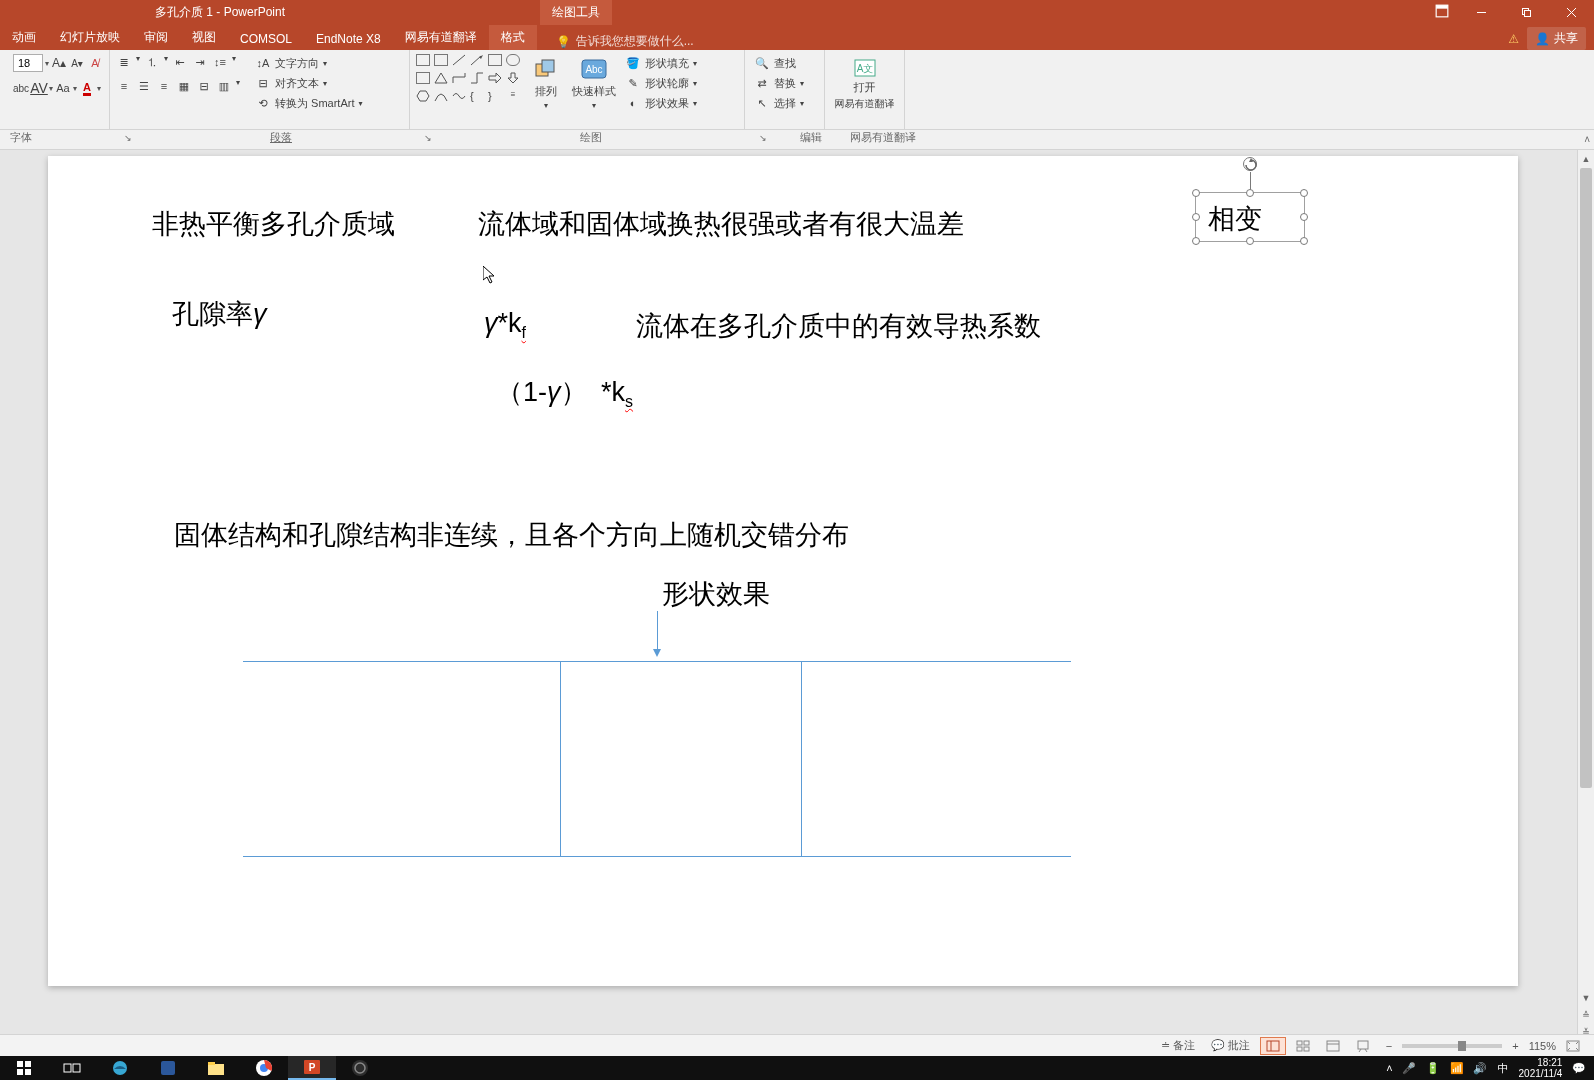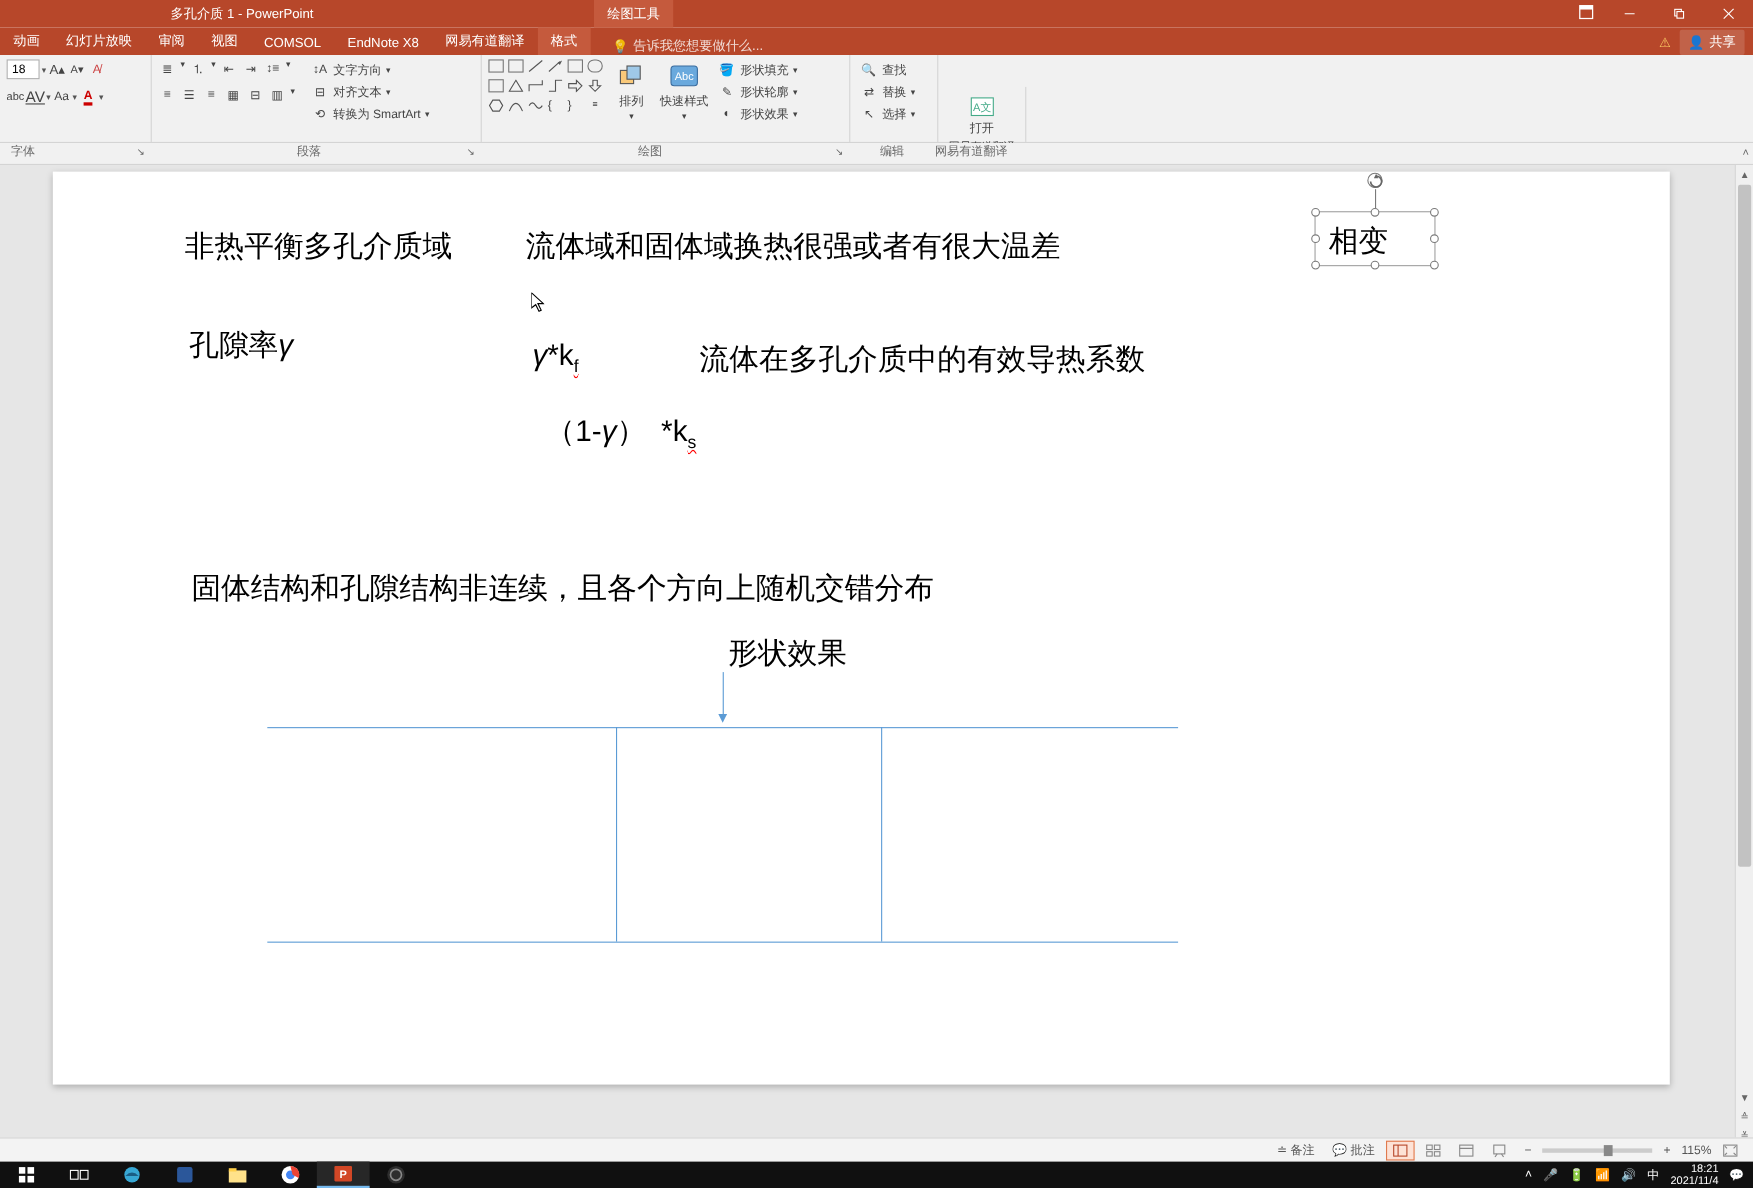--- a/index.html
+++ b/index.html
@@ -128,21 +128,21 @@
     <span style="color:#ffcf66;">⚠</span>
     <div class="share">
       <span>👤</span>
       <span>共享</span>
     </div>
   </div>
 </div>
 
 <div class="ribbon">
 
-  <div class="group" style="width:138px;">
+  <div class="group" style="width:110px;align-items:flex-end;">
     <div class="group-body">
       <div class="col">
         <div style="display:flex; gap:2px; align-items:center;">
           <input class="fontsize-input" value="18" style="">
           <span style="font-size:8px;color:#555;">▾</span>
           <span class="icon-box" style="font-size:12px;">A▴</span>
           <span class="icon-box" style="font-size:10px;">A▾</span>
           <span class="icon-box" style="color:#c44;">A̸</span>
         </div>
         <div style="display:flex; gap:2px; align-items:center; margin-top:6px;">
@@ -296,51 +296,51 @@
           </div>
         <div class="btn">
             <span class="icon-box">↖</span>
             <span>选择</span> 
             <span style="font-size:8px;">▾</span>
           </div>
       </div>
     </div>
   </div>
 
-  <div class="group" style="width:80px;margin-top:29px;">
+  <div class="group" style="width:80px;">
     <div class="group-body">
       <div class="bigbtn" style="width:70px;">
         <svg width="24" height="20">
             <rect x="2" y="2" width="20" height="16" fill="#fff" stroke="#4a8"></rect>
             <text x="12" y="14" font-size="10" text-anchor="middle" fill="#4a8">A文</text>
           </svg>
         <span>打开</span>
         <span style="font-size:10px;">网易有道翻译</span>
       </div>
     </div>
   </div>
 </div>
 
 <div class="group-labels">
   <span style="left:10px;">字体</span>
   <span style="left:124px;font-size:9px;top:3px;" class="launcher-static">↘</span>
-  <span style="left:270px;">段落</span>
+  <span style="left:270px;text-decoration:underline;">段落</span>
   <span style="left:424px;font-size:9px;top:3px;">↘</span>
   <span style="left:580px;">绘图</span>
   <span style="left:759px;font-size:9px;top:3px;">↘</span>
   <span style="left:800px;">编辑</span>
   <span style="left:850px;">网易有道翻译</span>
 </div>
 
 <span class="collapse-caret">˄</span>
 
 <div class="workspace">
   <div class="slide">
 
-    <div class="txt" style="left:120px; top:50px;">非热平衡多孔介质域</div>
+    <div class="txt" style="left:104px; top:50px;">非热平衡多孔介质域</div>
     <div class="txt" style="left:430px; top:50px;">流体域和固体域换热很强或者有很大温差</div>
 
     <div class="selbox" style="left:1147px; top:36px; width:110px; height:50px;">
       <div class="rot-handle">
         <svg viewBox="0 0 14 14" width="14" height="14">
             <path d="M7 2 A5 5 0 1 1 2 7" fill="none" stroke="#666" stroke-width="1.5"></path>
             <polygon points="7,0 9,4 5,4" fill="#666"></polygon>
           </svg>
       </div>
       <div class="handle" style="left:-4px;top:-4px;"></div>

